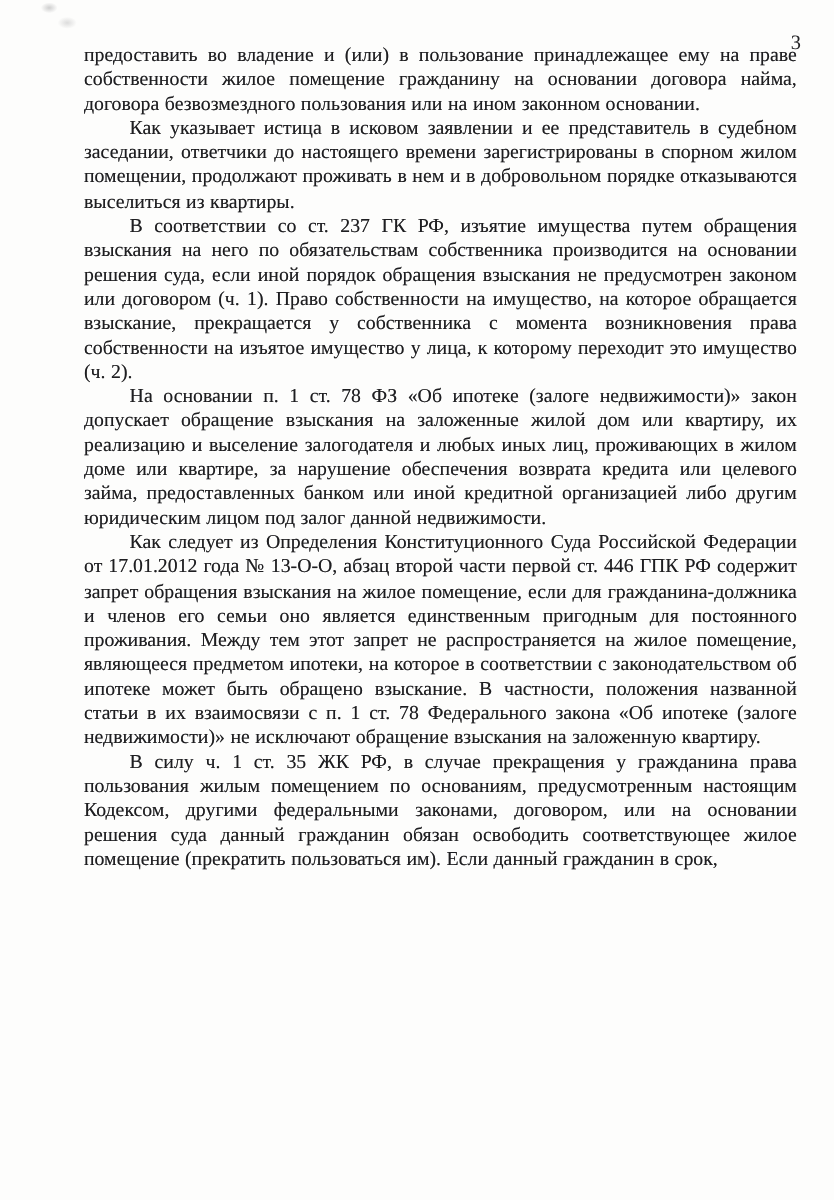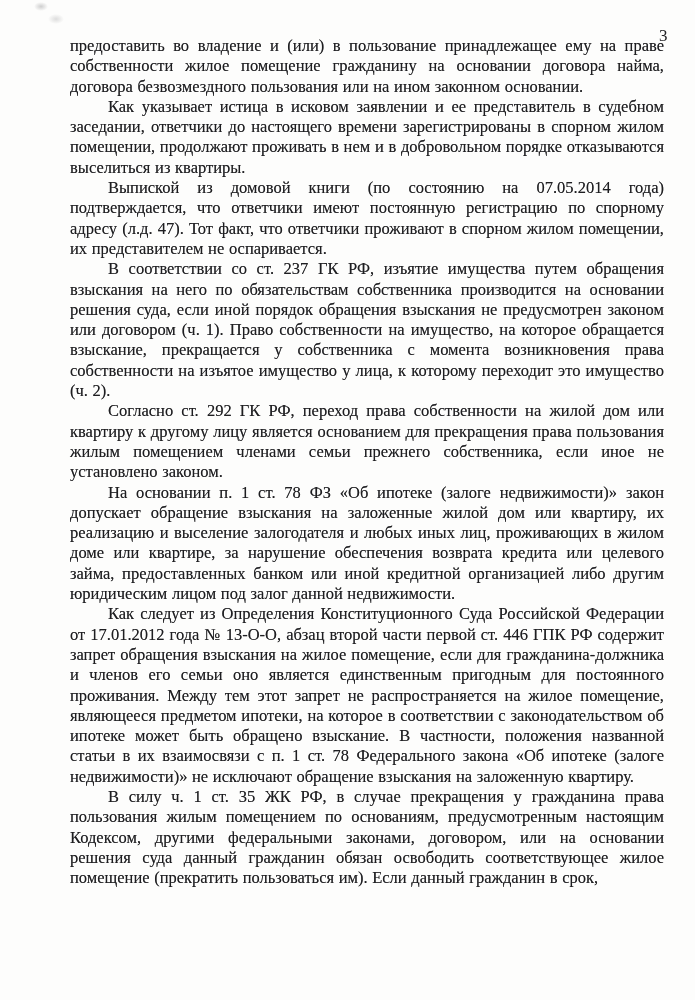--- a/index.html
+++ b/index.html
@@ -63,21 +63,19 @@
 <div class="page">
 
   <div class="smudge smudge-a"></div>
   <div class="smudge smudge-b"></div>
 
   <div class="page-number">3</div>
 
   <div class="content">
     <p class="para no-indent">предоставить во владение и (или) в пользование принадлежащее ему на праве собственности жилое помещение гражданину на основании договора найма, договора безвозмездного пользования или на ином законном основании.</p>
     <p class="para">Как указывает истица в исковом заявлении и ее представитель в судебном заседании, ответчики до настоящего времени зарегистрированы в спорном жилом помещении, продолжают проживать в нем и в добровольном порядке отказываются выселиться из квартиры.</p>
-    <p class="para">Выпиской из домовой книги (по состоянию на 07.05.2014 года) подтверждается, что ответчики имеют постоянную регистрацию по спорному адресу (л.д. 47). Тот факт, что ответчики проживают в спорном жилом помещении, их представителем не оспаривается.</p>
     <p class="para">В соответствии со ст. 237 ГК РФ, изъятие имущества путем обращения взыскания на него по обязательствам собственника производится на основании решения суда, если иной порядок обращения взыскания не предусмотрен законом или договором (ч. 1). Право собственности на имущество, на которое обращается взыскание, прекращается у собственника с момента возникновения права собственности на изъятое имущество у лица, к которому переходит это имущество (ч. 2).</p>
-    <p class="para">Согласно ст. 292 ГК РФ, переход права собственности на жилой дом или квартиру к другому лицу является основанием для прекращения права пользования жилым помещением членами семьи прежнего собственника, если иное не установлено законом.</p>
     <p class="para">На основании п. 1 ст. 78 ФЗ «Об ипотеке (залоге недвижимости)» закон допускает обращение взыскания на заложенные жилой дом или квартиру, их реализацию и выселение залогодателя и любых иных лиц, проживающих в жилом доме или квартире, за нарушение обеспечения возврата кредита или целевого займа, предоставленных банком или иной кредитной организацией либо другим юридическим лицом под залог данной недвижимости.</p>
     <p class="para">Как следует из Определения Конституционного Суда Российской Федерации от 17.01.2012 года № 13-О-О, абзац второй части первой ст. 446 ГПК РФ содержит запрет обращения взыскания на жилое помещение, если для гражданина-должника и членов его семьи оно является единственным пригодным для постоянного проживания. Между тем этот запрет не распространяется на жилое помещение, являющееся предметом ипотеки, на которое в соответствии с законодательством об ипотеке может быть обращено взыскание. В частности, положения названной статьи в их взаимосвязи с п. 1 ст. 78 Федерального закона «Об ипотеке (залоге недвижимости)» не исключают обращение взыскания на заложенную квартиру.</p>
     <p class="para">В силу ч. 1 ст. 35 ЖК РФ, в случае прекращения у гражданина права пользования жилым помещением по основаниям, предусмотренным настоящим Кодексом, другими федеральными законами, договором, или на основании решения суда данный гражданин обязан освободить соответствующее жилое помещение (прекратить пользоваться им). Если данный гражданин в срок,</p>
   </div>
 
 </div>
 
 </body></html>

